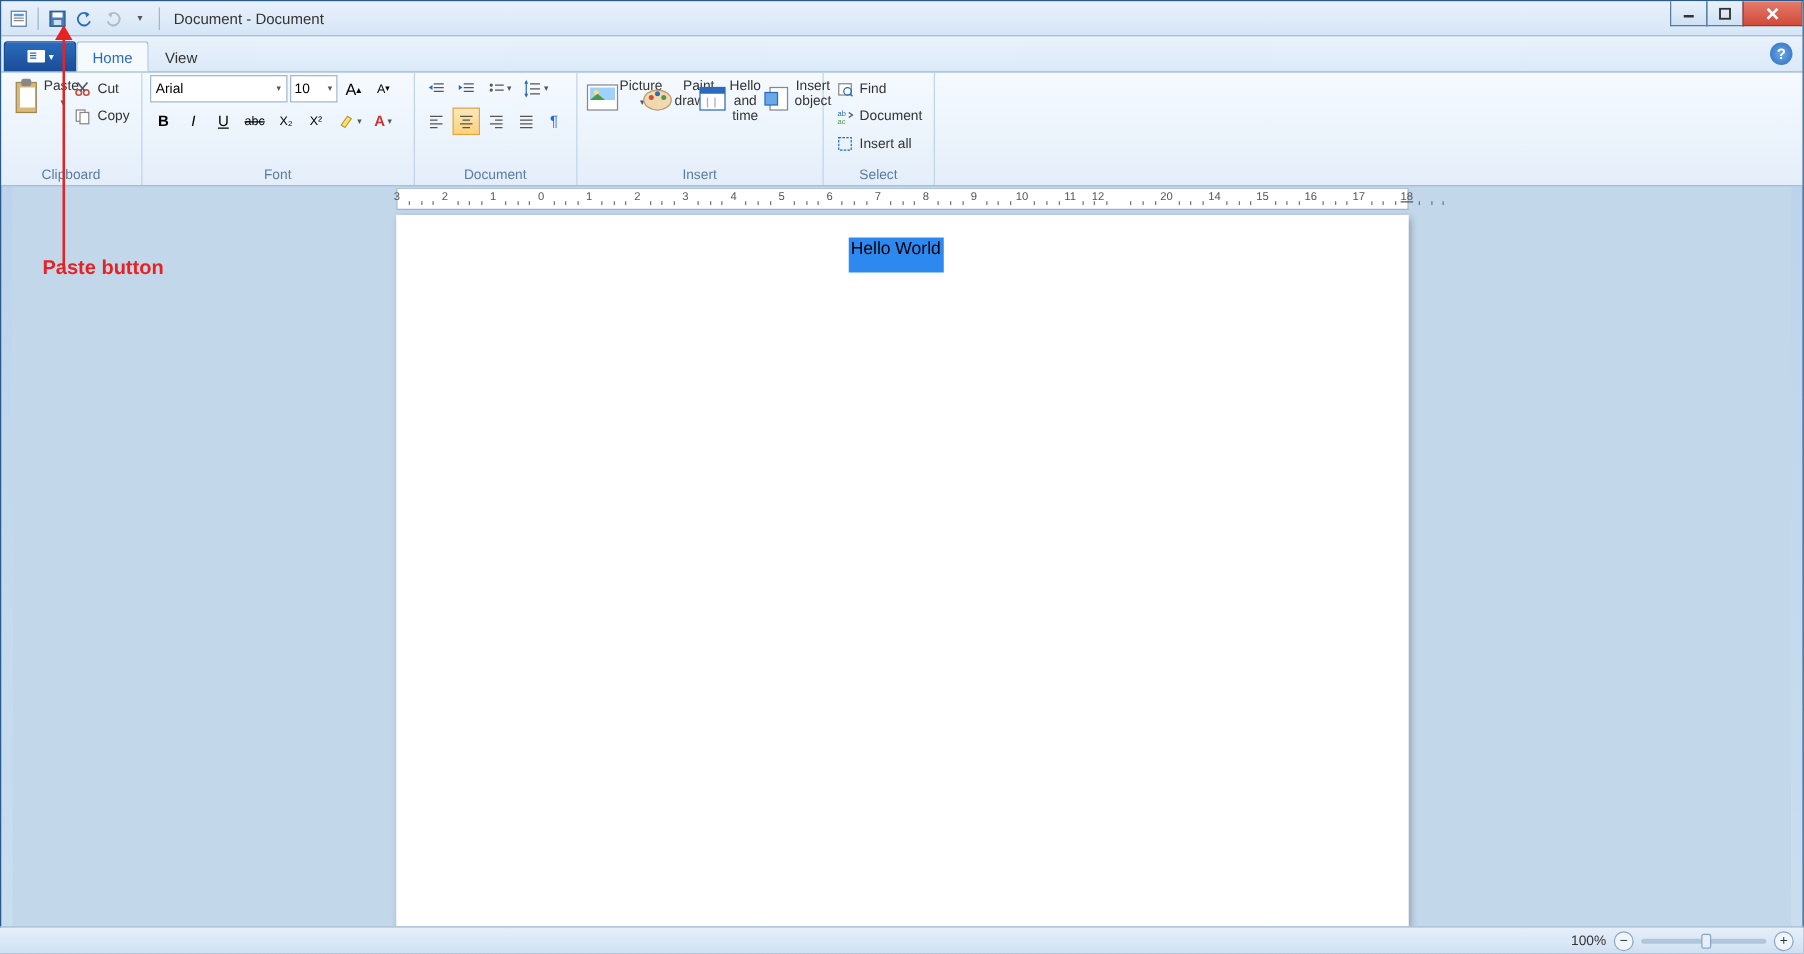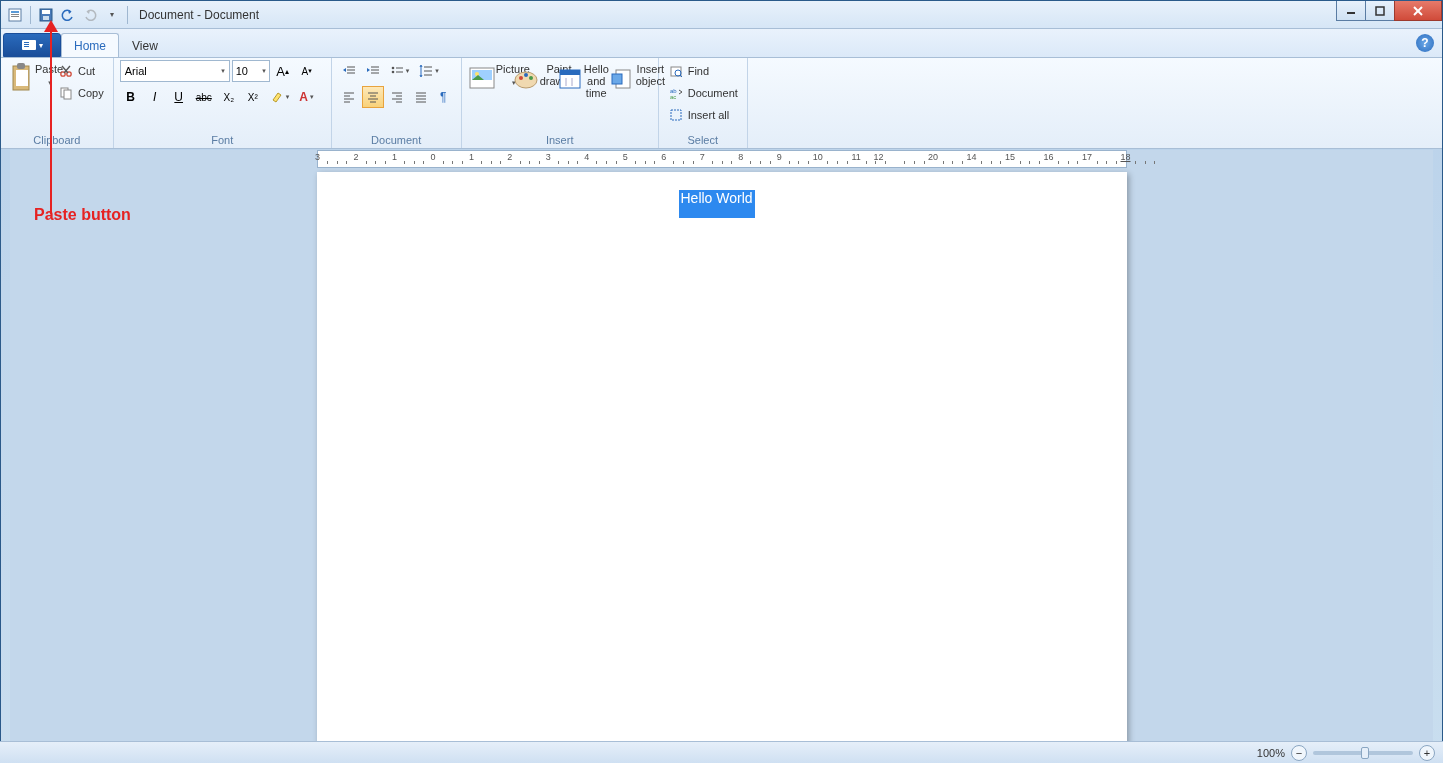--- a/index.html
+++ b/index.html
@@ -44,21 +44,21 @@
 .strike { text-decoration: line-through; font-size: 10px; }
 
 .para-btns { display: flex; gap: 2px; }
 
 .workspace { position: absolute; top: 150px; bottom: 22px; left: 10px; right: 10px; background: #c3d7eb; overflow: hidden; }
 .ruler { position: absolute; top: 0; left: 0; right: 0; height: 18px; display: flex; justify-content: center; }
 .ruler-inner { width: 810px; height: 18px; background: #fff; border: 1px solid #9ab3cd; position: relative; font-size: 9px; color: #555; }
 .ruler-tick { position: absolute; top: 2px; width: 1px; height: 6px; background: #777; }
 .ruler-num { position: absolute; top: 1px; font-size: 9px; transform: translateX(-50%); }
 .page { position: absolute; top: 22px; left: 50%; transform: translateX(-50%); width: 810px; height: 1000px; background: #fff; box-shadow: 2px 2px 6px rgba(0,0,0,0.3); }
-.doc-text { position: absolute; top: 18px; left: 362px; background: #2d89ef; color: #ffffff; font-size: 14px; padding: 0 2px 12px 2px; text-align: right; }
+.doc-text { position: absolute; top: 18px; left: 362px; background: #2d89ef; color: #000000; font-size: 14px; padding: 0 2px 12px 2px; text-align: right; }
 
 .annotation-line { position: absolute; top: 22px; left: 50px; width: 2px; height: 192px; background: #e62222; }
 .annotation-arrow { position: absolute; top: 20px; left: 44px; width: 0; height: 0; border-left: 7px solid transparent; border-right: 7px solid transparent; border-bottom: 12px solid #e62222; }
 .annotation-text { position: absolute; top: 206px; left: 34px; color: #e62222; font-size: 16px; font-weight: bold; }
 
 .statusbar { position: absolute; bottom: 0; left: 0; right: 0; height: 22px; background: linear-gradient(#e6eff9, #cfe0f2); border-top: 1px solid #a8bed6; display: flex; align-items: center; justify-content: flex-end; padding: 0 8px; gap: 6px; font-size: 11px; color: #333; }
 .zoom-btn { width: 16px; height: 16px; border: 1px solid #8aa6c2; border-radius: 50%; background: #f0f6fc; display: flex; align-items: center; justify-content: center; font-size: 11px; }
 .zoom-slider { width: 100px; height: 4px; background: #b0c6dc; position: relative; border-radius: 2px; }
 .zoom-thumb { position: absolute; left: 48px; top: -4px; width: 8px; height: 12px; background: #e6eff9; border: 1px solid #8aa6c2; border-radius: 2px; }
 </style>

